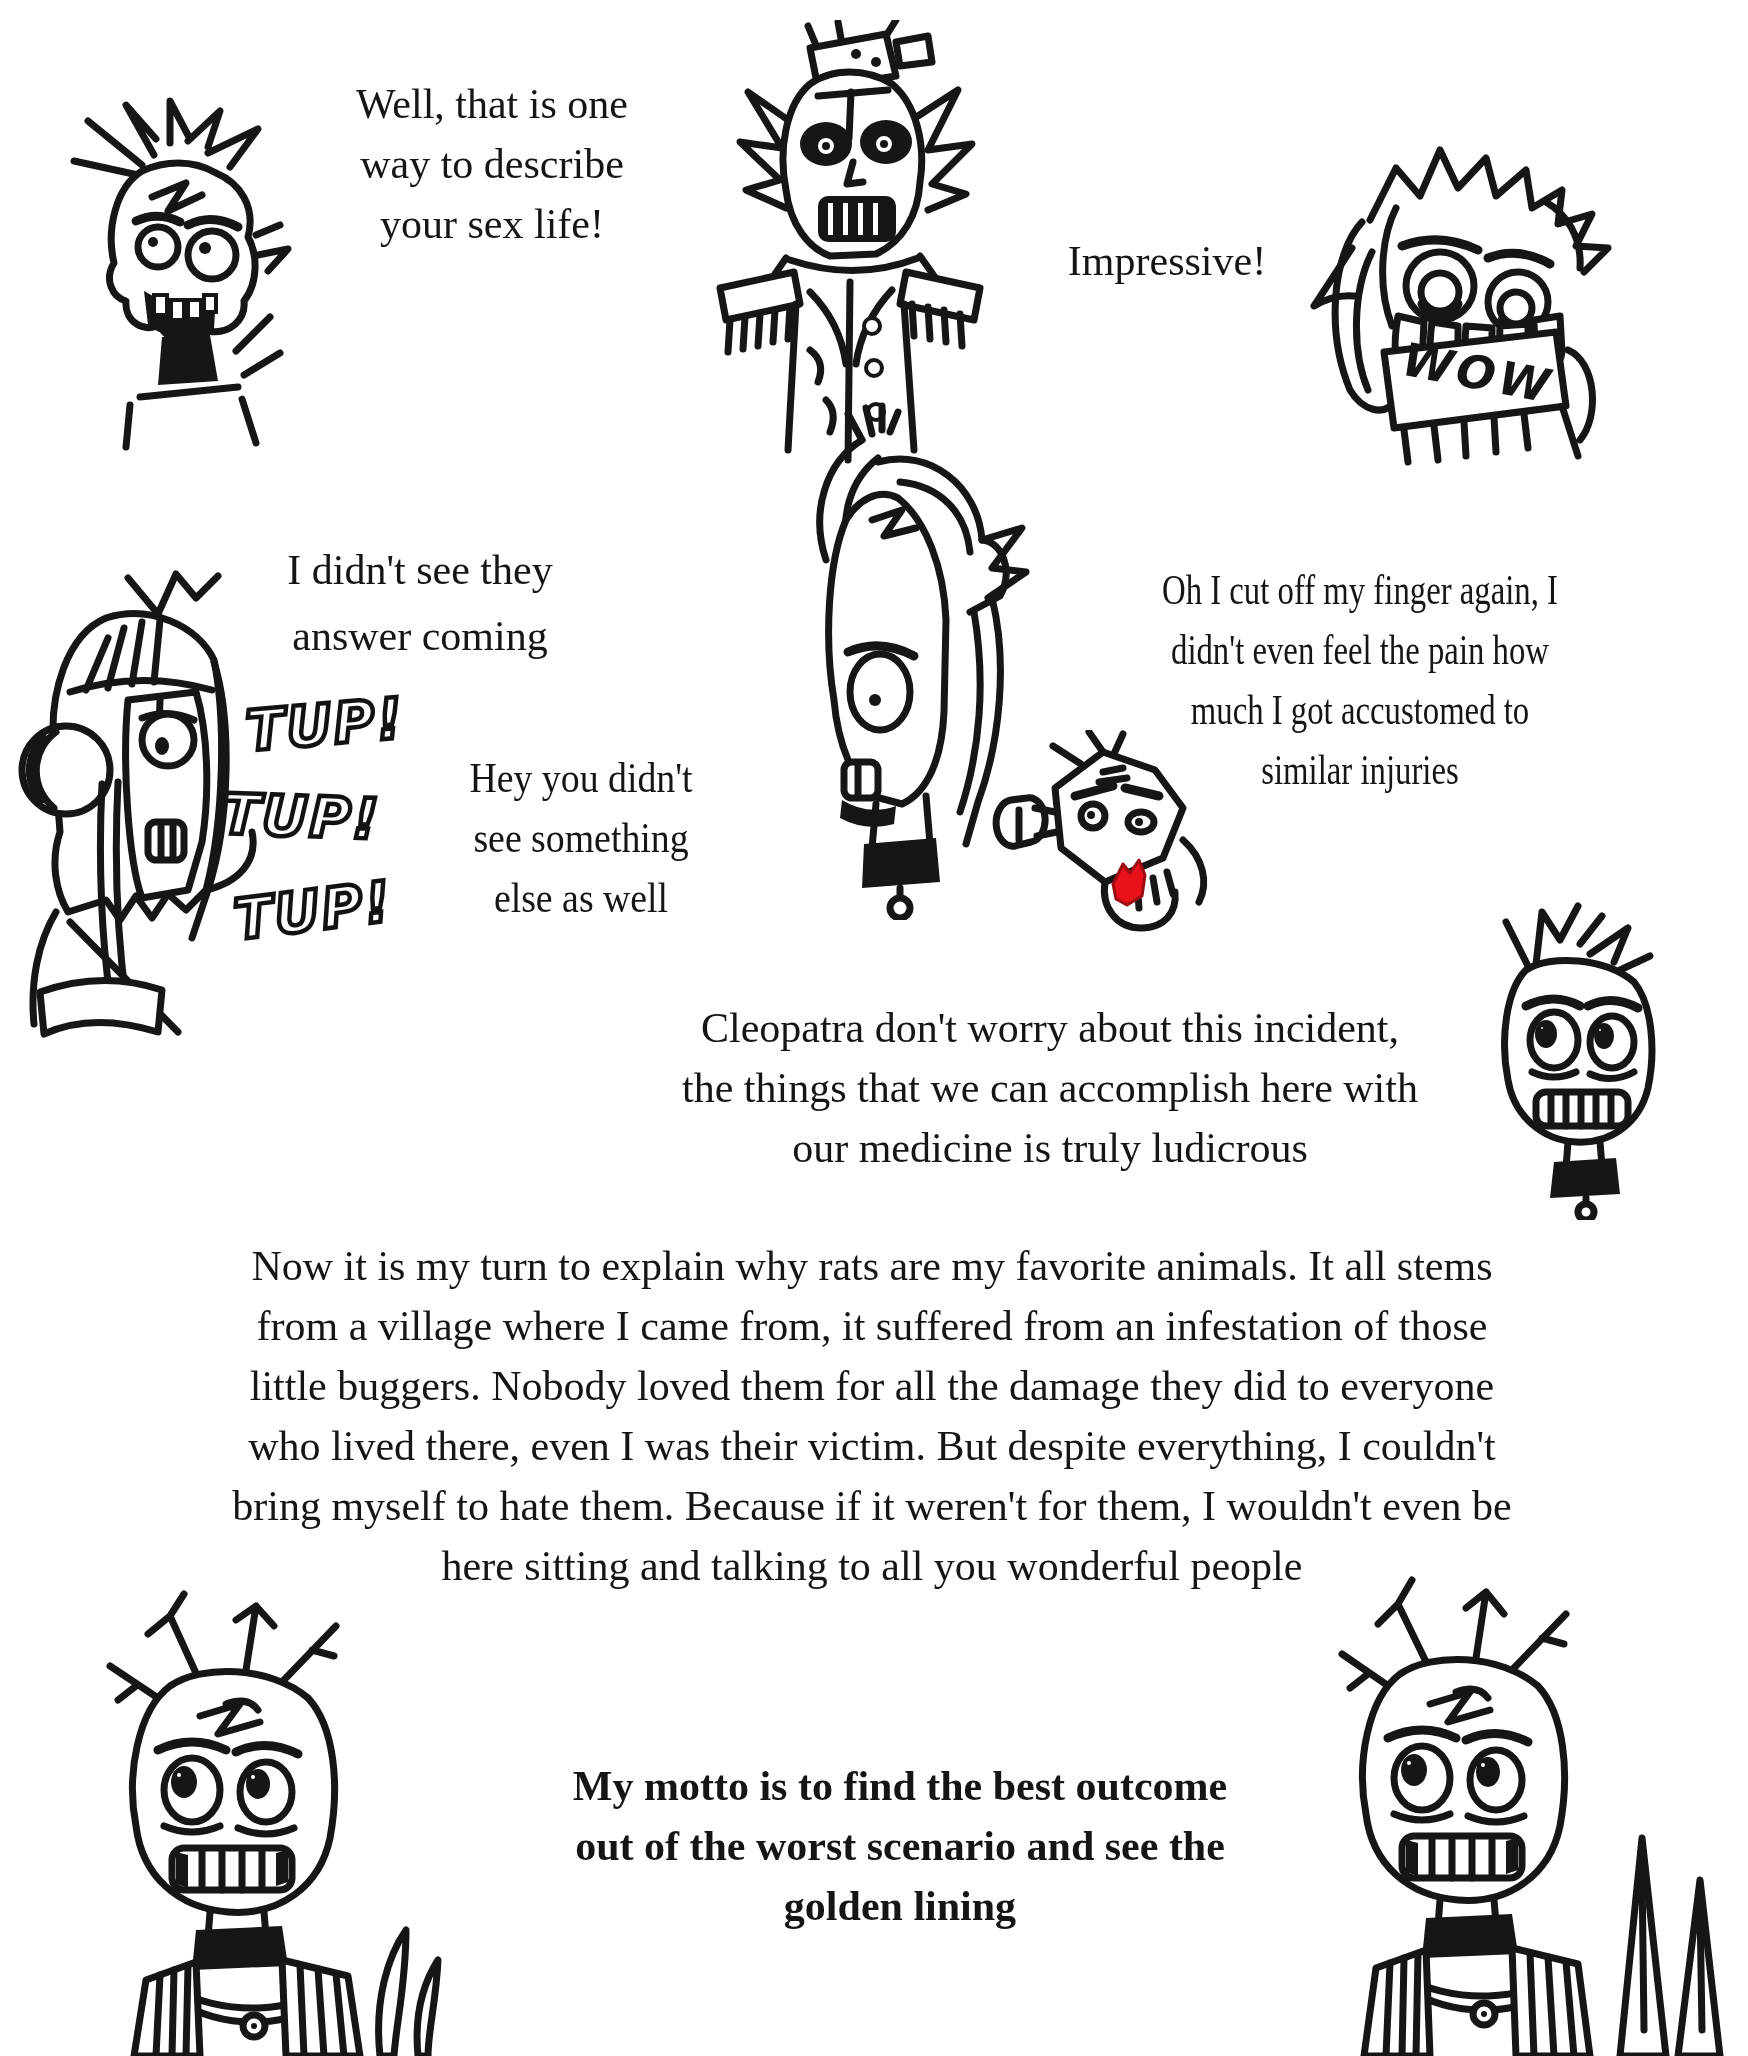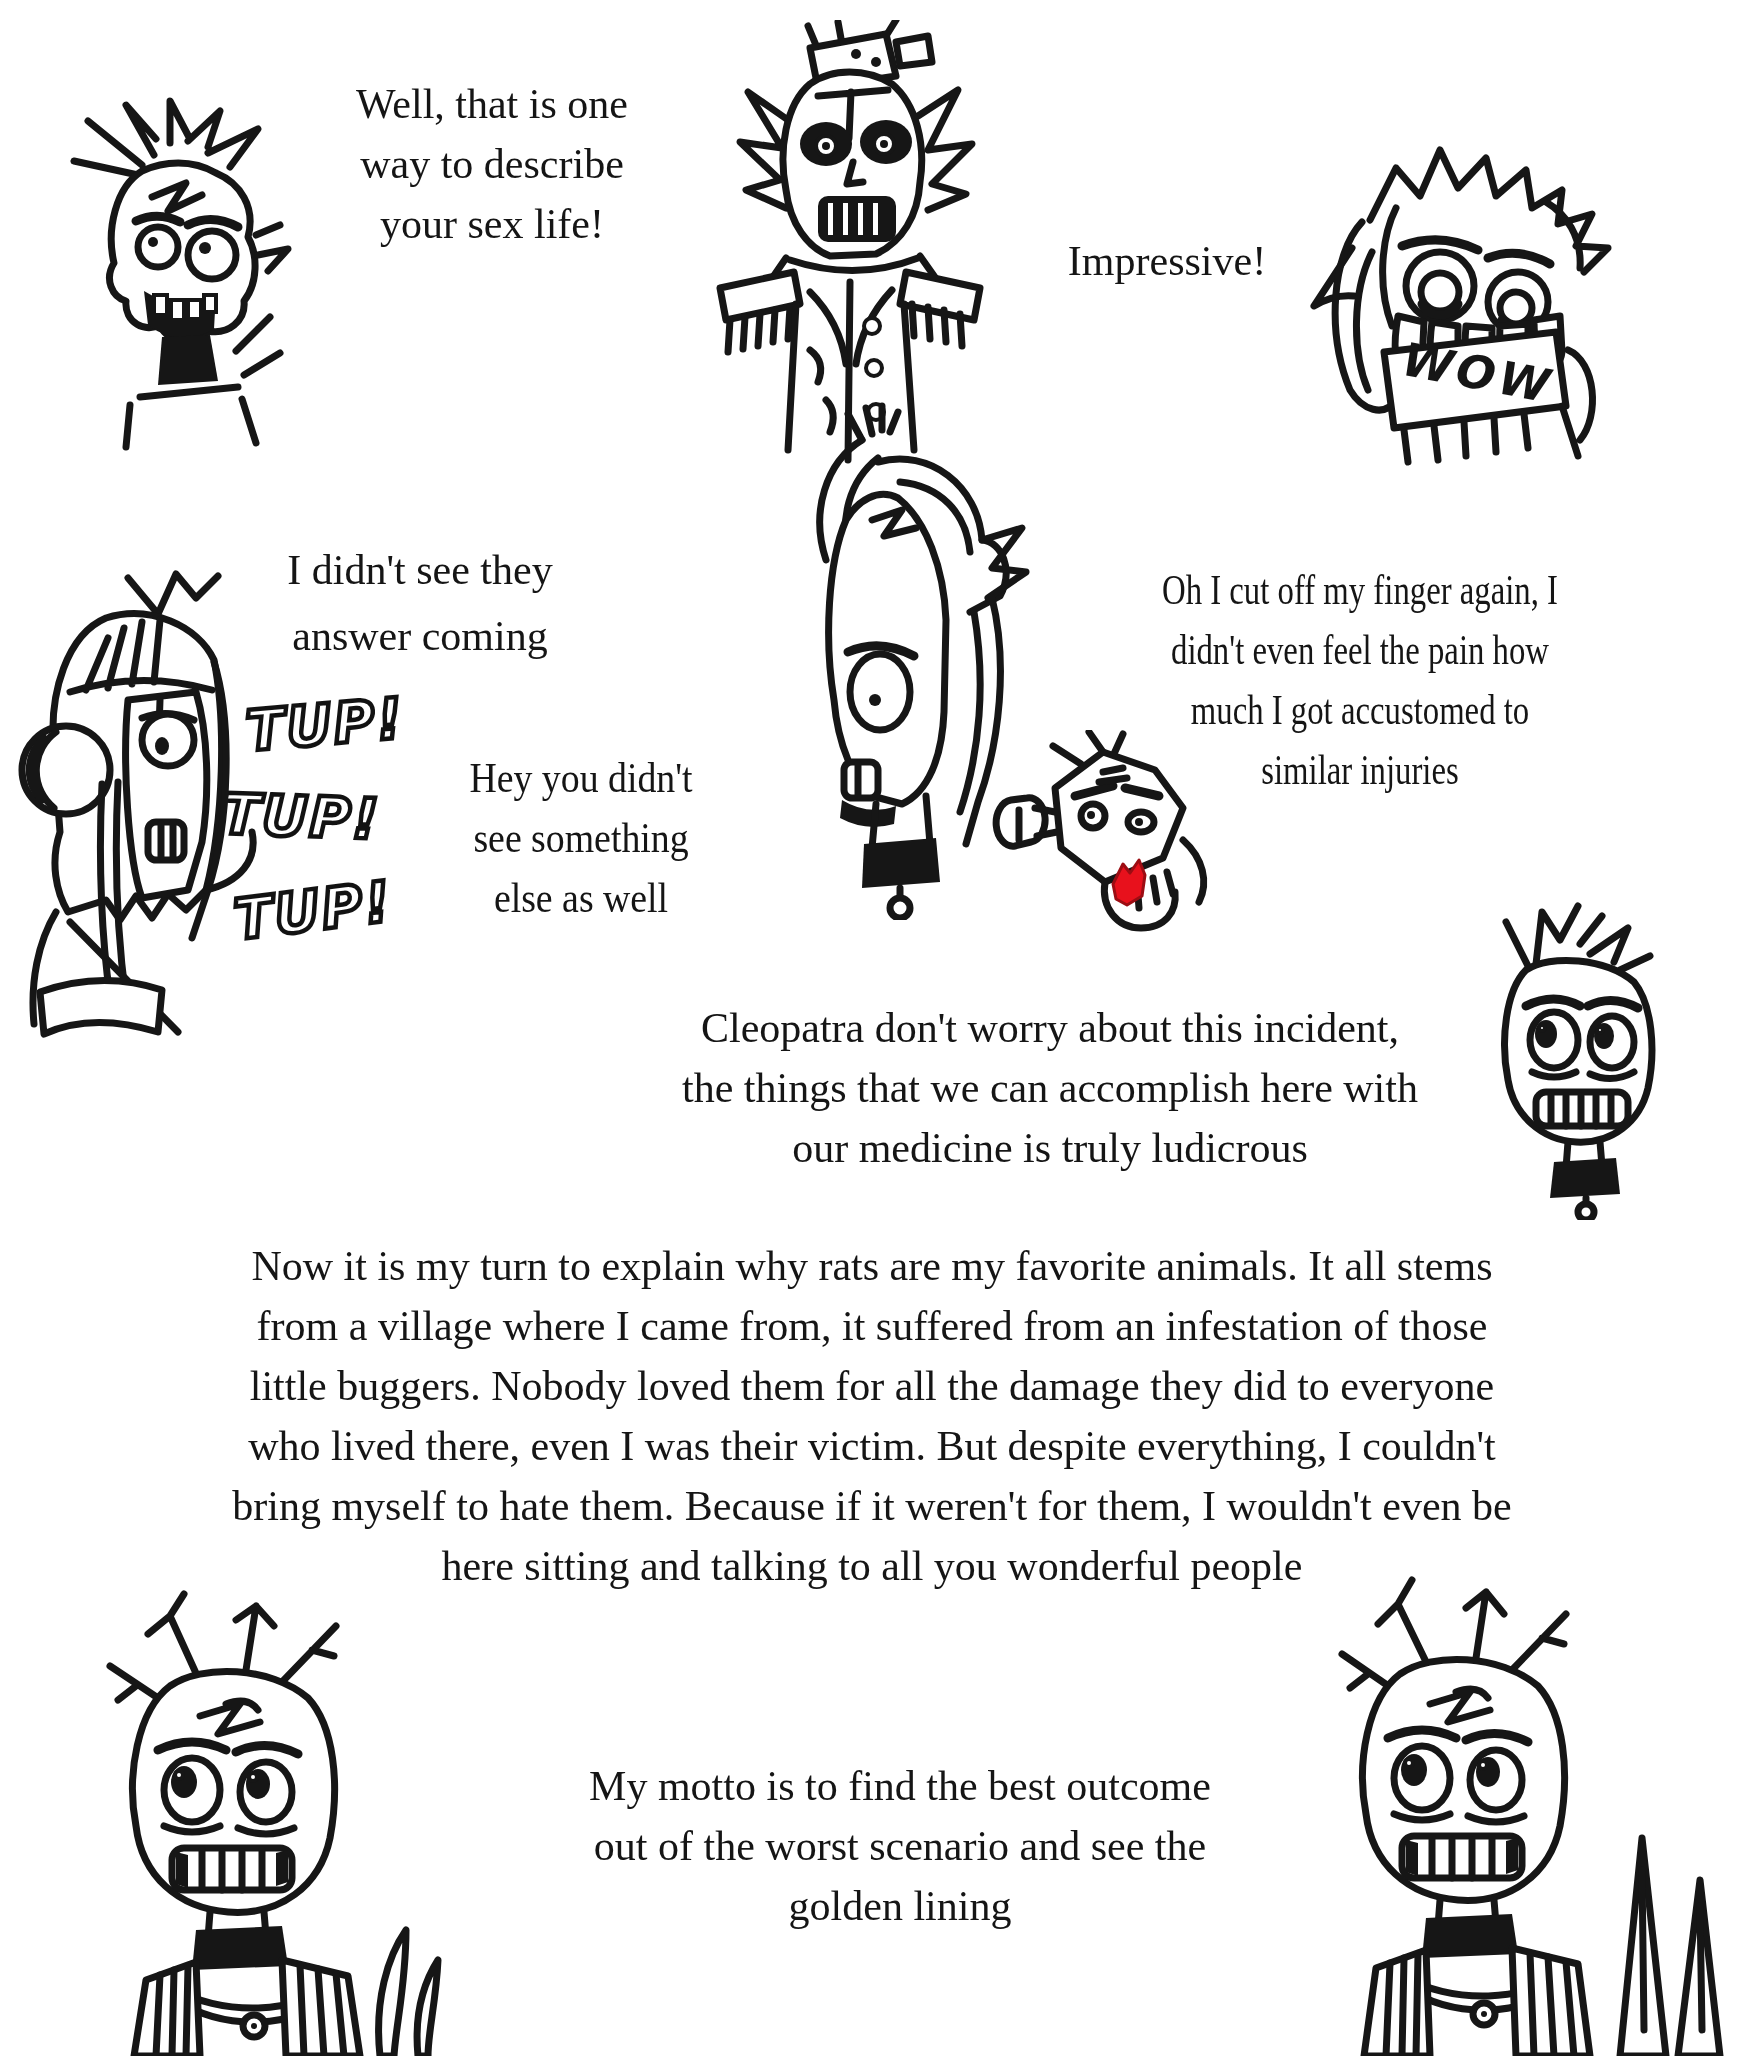--- a/index.html
+++ b/index.html
@@ -7,21 +7,21 @@
        font-family:"Liberation Serif", serif;}
   .txt{position:absolute;color:#151515;white-space:pre-line;text-align:center;
        font-size:42px;line-height:1.43;}
   #t-sexlife{left:318px;top:74px;width:348px;}
   #t-impressive{left:1032px;top:208px;width:270px;margin-top:23px;}
   #t-didntsee{left:228px;top:538px;width:384px;line-height:1.56;}
   #t-somethingelse{left:436px;top:748px;width:290px;transform:scaleX(.9);}
   #t-finger{left:1040px;top:560px;width:640px;transform:scaleX(.78);}
   #t-cleopatra{left:618px;top:998px;width:864px;}
   #t-paragraph{left:52px;top:1236px;width:1640px;}
-  #t-motto{left:520px;top:1756px;width:760px;}
+  #t-motto{left:520px;top:1756px;width:760px;font-weight:bold;}
   #t-wow{position:absolute;left:1398px;top:346px;width:160px;transform:rotate(11deg);
          font-family:"DejaVu Sans",sans-serif;font-weight:bold;font-style:italic;
          font-size:46px;letter-spacing:4px;color:#161616;text-align:center;}
   .sfx{position:absolute;font-family:"DejaVu Sans",sans-serif;font-weight:800;
        font-style:italic;font-size:56px;color:#ffffff;-webkit-text-stroke:4.5px #121212;
        letter-spacing:2px;}
   #sfx1{left:246px;top:692px;transform:rotate(-5deg);}
   #sfx2{left:222px;top:784px;transform:rotate(2deg);}
   #sfx3{left:234px;top:878px;transform:rotate(-7deg);}
   .figure{position:absolute;}

